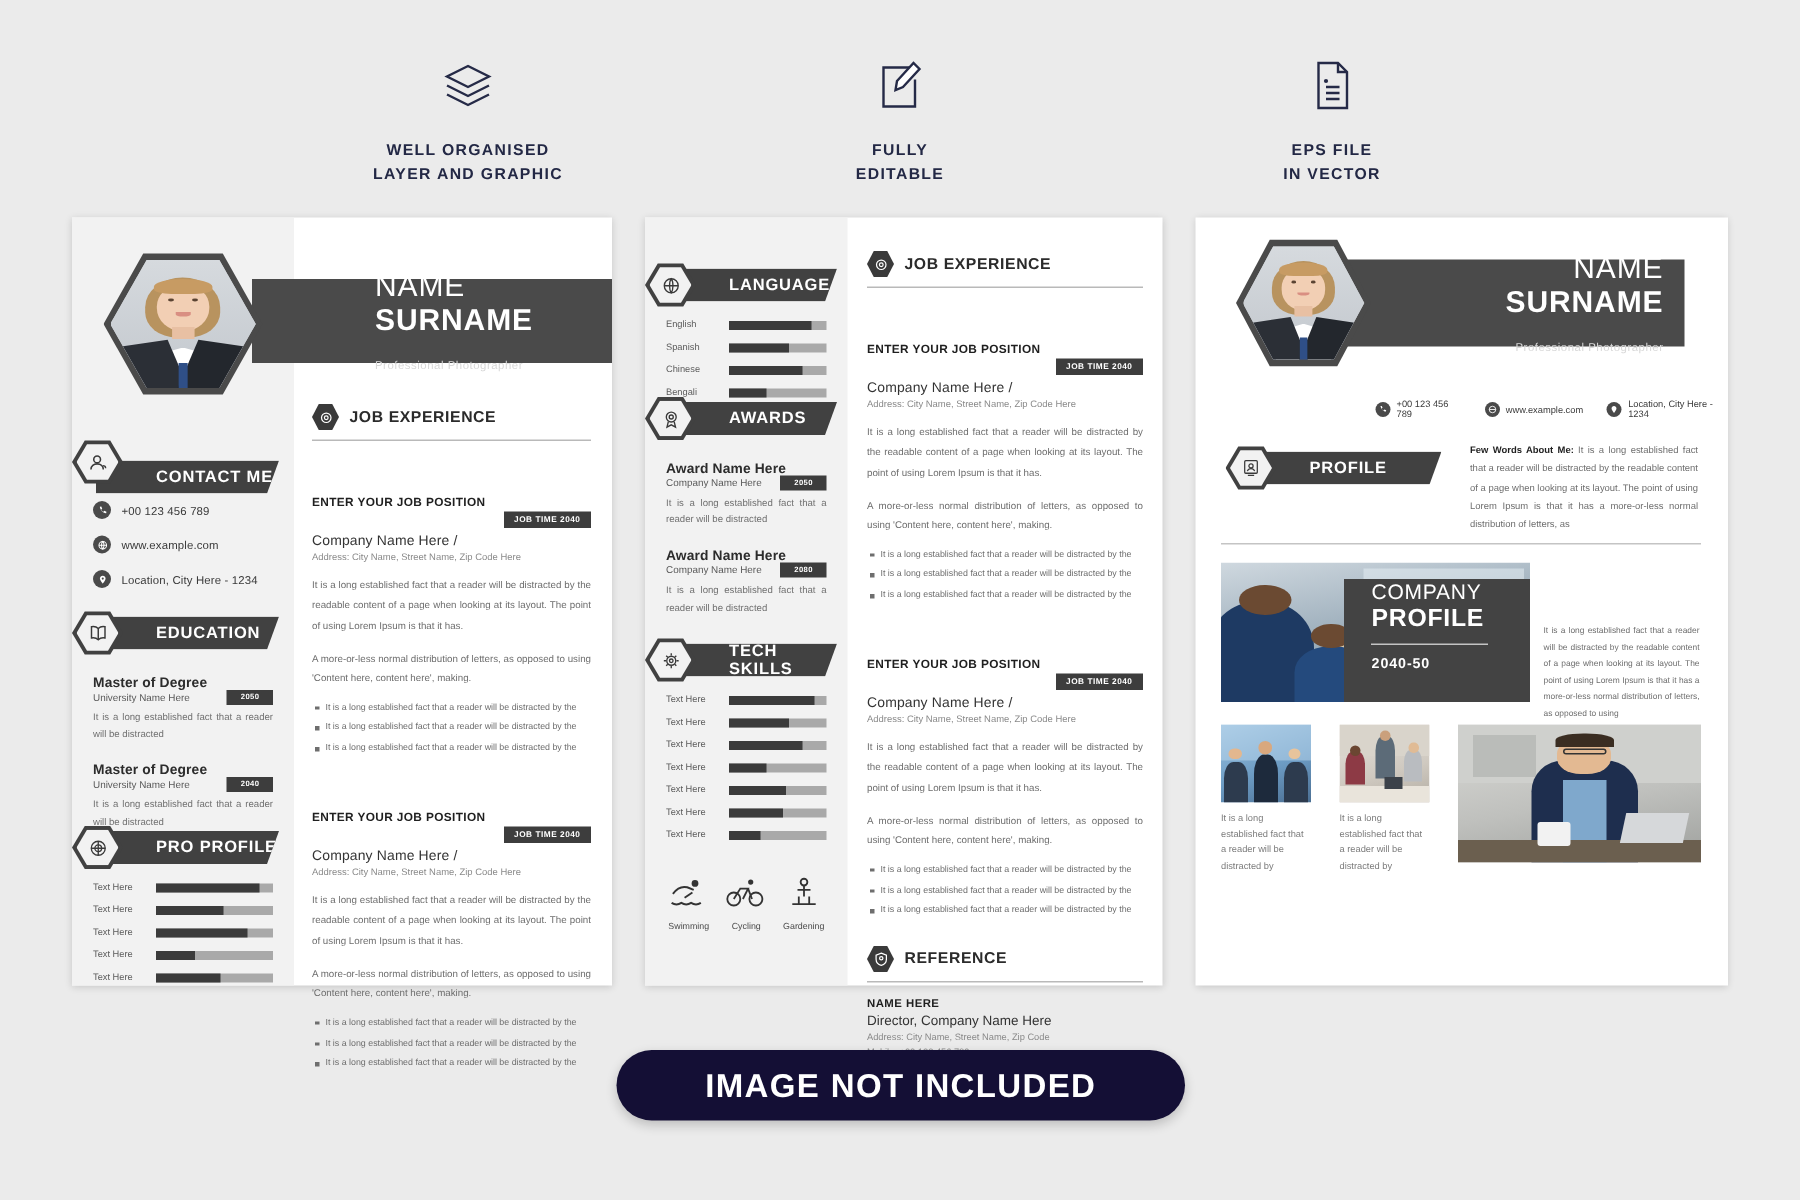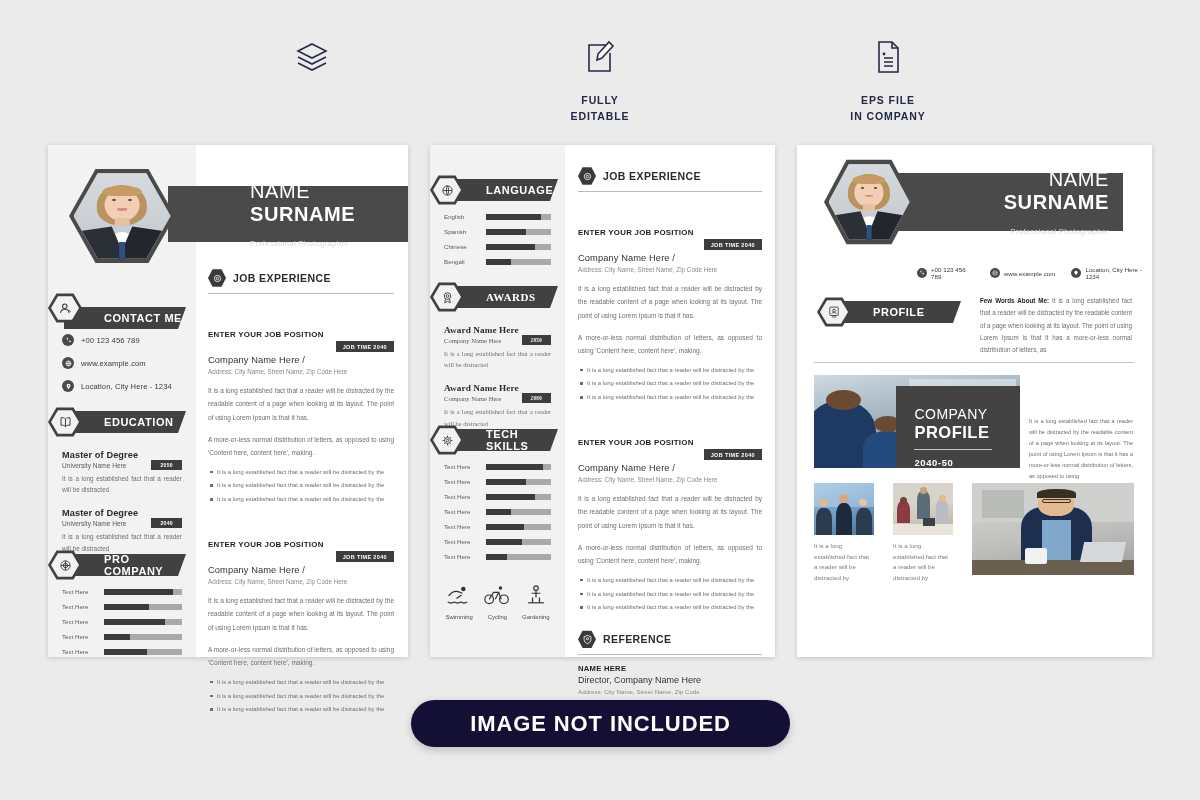--- a/index.html
+++ b/index.html
@@ -178,21 +178,21 @@
   .ph-office { position:absolute; inset:0; background: linear-gradient(170deg,#cfd8df 0%, #9fb0bd 45%, #7d8f9d 100%); }
   .ph-office .win { position:absolute; background:#e4edf3; opacity:.55; }
   .ph-office .table { position:absolute; left:36%; top:54%; width:62%; height:16%;
      background:#d8c9ae; border-radius:3px; }
   .ph-office .suit { position:absolute; bottom:0; background:#1e3a63; border-radius:46% 46% 0 0; }
   .ph-office .head { position:absolute; border-radius:50%; background:#6b4a32; }
   .ph-office .plant { position:absolute; background:#3f7a4a; border-radius:50% 50% 20% 20%; }
 
   .cp-overlay {
     position: absolute; background: #434343; color: #fff;
-    display: flex; flex-direction: column; justify-content: flex-end; padding-left: 18px;
+    display: flex; flex-direction: column; justify-content: flex-start; padding-left: 18px;
   }
   .cp-overlay .l1 { font-size: 14px; font-weight: 300; letter-spacing: .5px; }
   .cp-overlay .l2 { font-size: 16.5px; font-weight: bold; letter-spacing: .5px; margin-top: 1px; }
   .cp-overlay .sep { width: 78px; height: 1px; background: #c4c4c4; margin: 7px 0; }
   .cp-overlay .l3 { font-size: 9.5px; font-weight: bold; letter-spacing: .6px; }
 
   .thumbcap { font-size: 6.2px; color: #7b7b7b; line-height: 1.7; margin-top: 6px; }
 
   .ph-group { position:absolute; inset:0; background: linear-gradient(160deg,#9fc4e0 0%, #6d9cc4 55%, #4b6f93 100%); }
   .ph-group .glass { position:absolute; background:#bcd8ee; opacity:.5; }
@@ -218,20 +218,24 @@
 
   <div class="features">
     <div class="feature">
       <div class="ficon">
         <svg width="34" height="34" viewBox="0 0 34 34" fill="none" stroke="#252a47" stroke-width="1.6">
           <path d="M17 4 L31 11 L17 18 L3 11 Z"></path>
           <path d="M3 17 L17 24 L31 17"></path>
           <path d="M3 23 L17 30 L31 23"></path>
         </svg>
       </div>
+      <div class="flabel">
+        <div>WELL ORGANISED</div>
+        <div>LAYER AND GRAPHIC</div>
+      </div>
     </div>
     <div class="feature">
       <div class="ficon">
         <svg width="32" height="34" viewBox="0 0 32 34" fill="none" stroke="#252a47" stroke-width="1.6">
           <path d="M24 5 H5 V31 H26 V13"></path>
           <path d="M18 18 L29 6 L25 2 L14 14 L13 20 Z" fill="#fff"></path>
         </svg>
       </div>
       <div class="flabel">
         <div>FULLY</div>
@@ -242,21 +246,21 @@
       <div class="ficon">
         <svg width="28" height="34" viewBox="0 0 28 34" fill="none" stroke="#252a47" stroke-width="1.6">
           <path d="M5 2 H18 L24 8 V32 H5 Z"></path>
           <path d="M18 2 V8 H24"></path>
           <path d="M10 18 H19 M10 22 H19 M10 26 H19"></path>
           <circle cx="10" cy="14" r="1.4" fill="#252a47" stroke="none"></circle>
         </svg>
       </div>
       <div class="flabel">
         <div>EPS FILE</div>
-        <div>IN COMPANY</div>
+        <div>IN VECTOR</div>
       </div>
     </div>
   </div>
 
   <div class="page" id="page1">
     <div class="col-left"></div>
 
     <div class="namebar" style="left:120px; top:41px; width:240px; height:56px; padding-left:82px;">
       <div class="nm">
         <span>NAME</span>
@@ -353,21 +357,21 @@
           <div class="edu-title">Master of Degree</div>
           <div class="edu-sub">University Name Here</div>
           <div class="edu-year">2040</div>
           <div class="edu-desc">It is a long established fact that a reader will be distracted</div>
         </div>
       </div>
     </div>
 
     <div style="position:absolute; left:0; top:405px; width:148px;">
       <div class="sec-head">
-        <div class="sec-bar" style="width:122px;">PRO COMPANY</div>
+        <div class="sec-bar" style="width:122px;">PRO PROFILE</div>
         <div class="hexwrap">
             <div class="hex">
               <div class="hex-inner">
           <svg width="15" height="15" viewBox="0 0 20 20" fill="none" stroke="#3a3a3a" stroke-width="1.2">
             <circle cx="10" cy="10" r="6.2"></circle>
                   <circle cx="10" cy="10" r="3"></circle>
             <path d="M3.8 10h12.4M10 3.8v12.4"></path>
           </svg>
         </div>
             </div>
@@ -488,21 +492,21 @@
         </div>
         <div class="bar-row">
           <div class="bar-label">Bengali</div>
           <div class="bar-track">
               <div class="bar-fill" style="width:38%"></div>
             </div>
         </div>
       </div>
     </div>
 
-    <div style="position:absolute; left:0; top:137px; width:135px;font-family:Liberation Serif, serif;">
+    <div style="position:absolute; left:0; top:119px; width:135px;">
       <div class="sec-head">
         <div class="sec-bar" style="width:112px;">AWARDS</div>
         <div class="hexwrap">
             <div class="hex">
               <div class="hex-inner">
           <svg width="15" height="15" viewBox="0 0 20 20" fill="none" stroke="#3a3a3a" stroke-width="1.2">
             <circle cx="10" cy="8" r="4.4"></circle>
                   <circle cx="10" cy="8" r="1.8"></circle>
             <path d="M7.4 12.2 6.2 17l3.8-2 3.8 2-1.2-4.8"></path>
           </svg>

